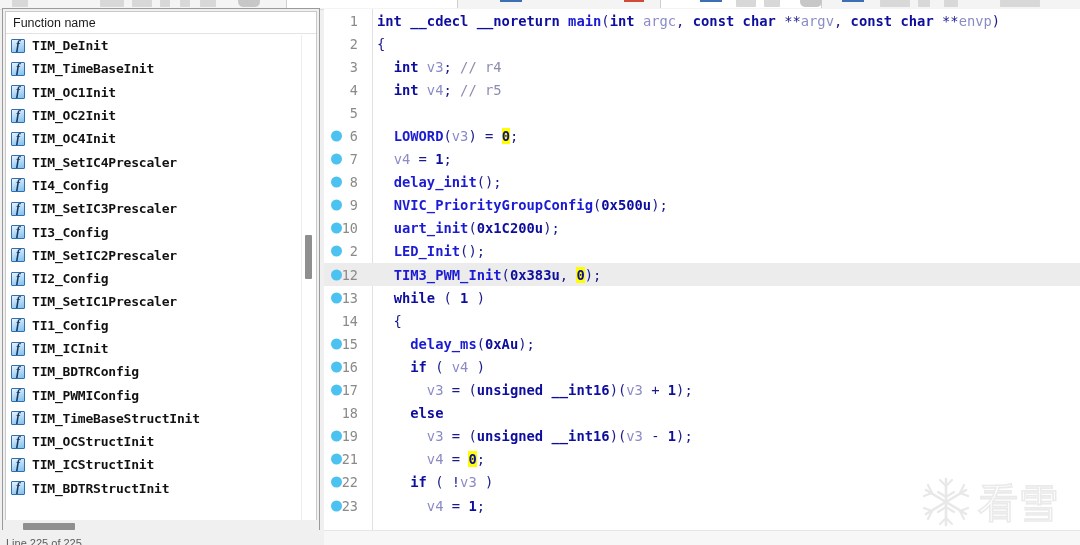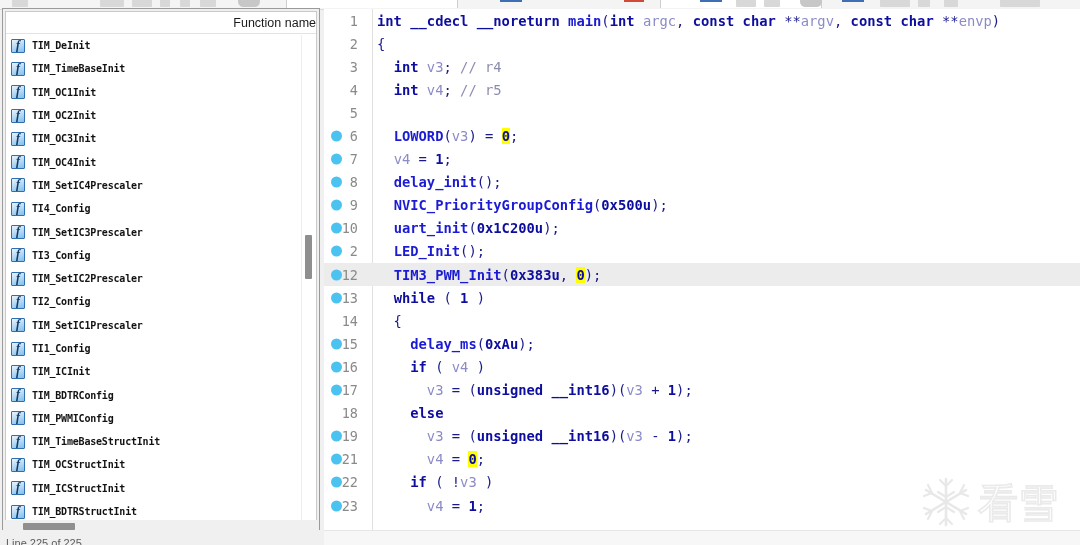--- a/index.html
+++ b/index.html
@@ -42,21 +42,20 @@
     border: 1px solid #9a9a9a;
     box-sizing: border-box;
   }
   .fn-inner {
     position: absolute; left: 2px; top: 2px;
     width: 312px; height: 510px;
     background: #ffffff;
     border: 1px solid #c9c9c9;
     box-sizing: border-box;
     overflow: hidden;
-    text-align: right;
   }
   .fn-header {
     height: 22px; line-height: 22px;
     padding-left: 7px;
     font-size: 12.5px; color: #1a1a1a;
     background: #ffffff;
     border-bottom: 1px solid #e3e3e3;
     box-sizing: border-box;
     user-select: none;
   }
@@ -81,21 +80,21 @@
     content: "f";
     position: absolute; left: 0; right: 0; top: -2px;
     text-align: center;
     font-family: "Liberation Serif", serif;
     font-style: italic; font-weight: bold;
     font-size: 12px; color: #123a63;
     line-height: 15px;
   }
   .fn-label {
     font-family: "DejaVu Sans Mono", monospace;
-    font-size: 10px;
+    font-size: 13px;
     font-weight: bold;
     color: #121212;
     letter-spacing: -0.2px;
   }
 
   
   .fn-vscroll {
     position: absolute; right: 1px; top: 23px;
     width: 13px; height: 486px;
     background: #ffffff;
@@ -248,24 +247,20 @@
             <span class="fn-icon"></span>
             <span class="fn-label">TIM_TimeBaseInit</span>
           </div>
           <div class="fn-row">
             <span class="fn-icon"></span>
             <span class="fn-label">TIM_OC1Init</span>
           </div>
           <div class="fn-row">
             <span class="fn-icon"></span>
             <span class="fn-label">TIM_OC2Init</span>
-          </div>
-          <div class="fn-row">
-            <span class="fn-icon"></span>
-            <span class="fn-label">TIM_OC3Init</span>
           </div>
           <div class="fn-row">
             <span class="fn-icon"></span>
             <span class="fn-label">TIM_OC4Init</span>
           </div>
           <div class="fn-row">
             <span class="fn-icon"></span>
             <span class="fn-label">TIM_SetIC4Prescaler</span>
           </div>
           <div class="fn-row">

